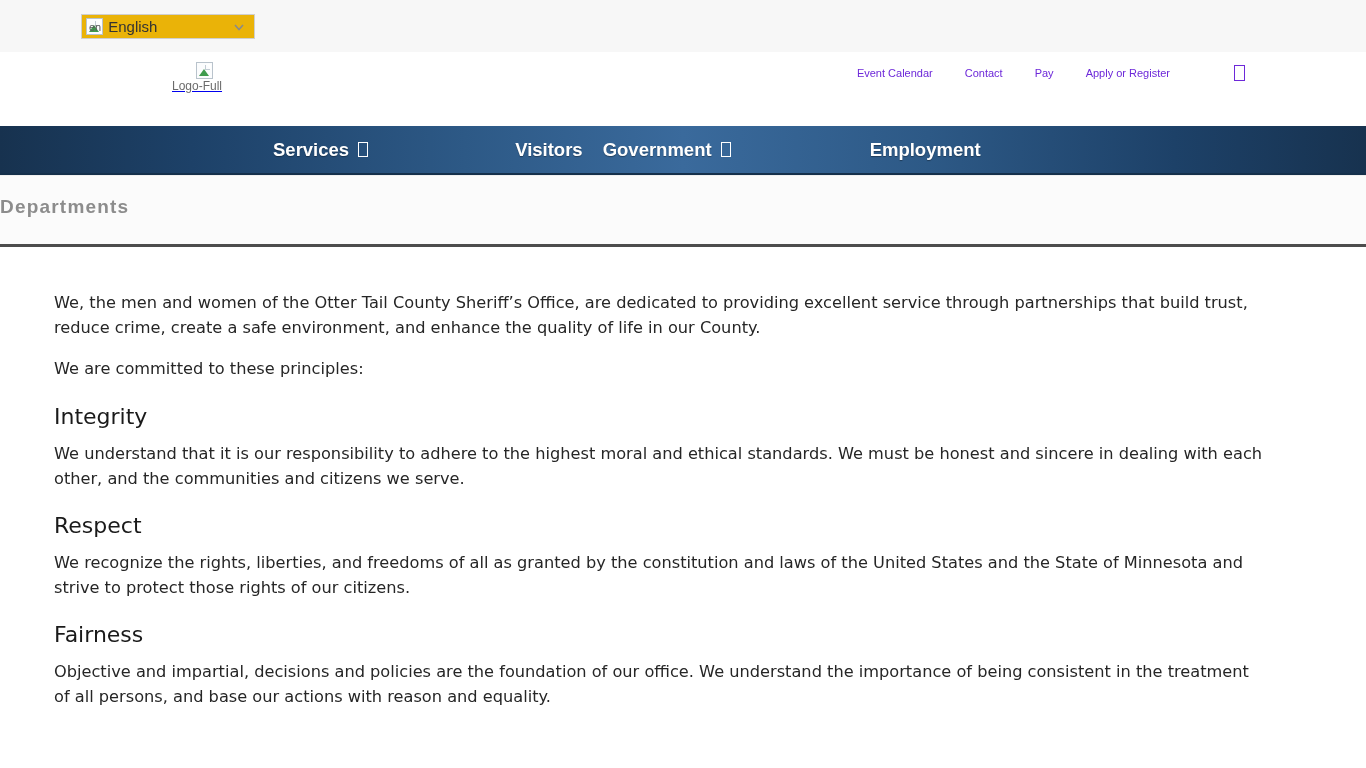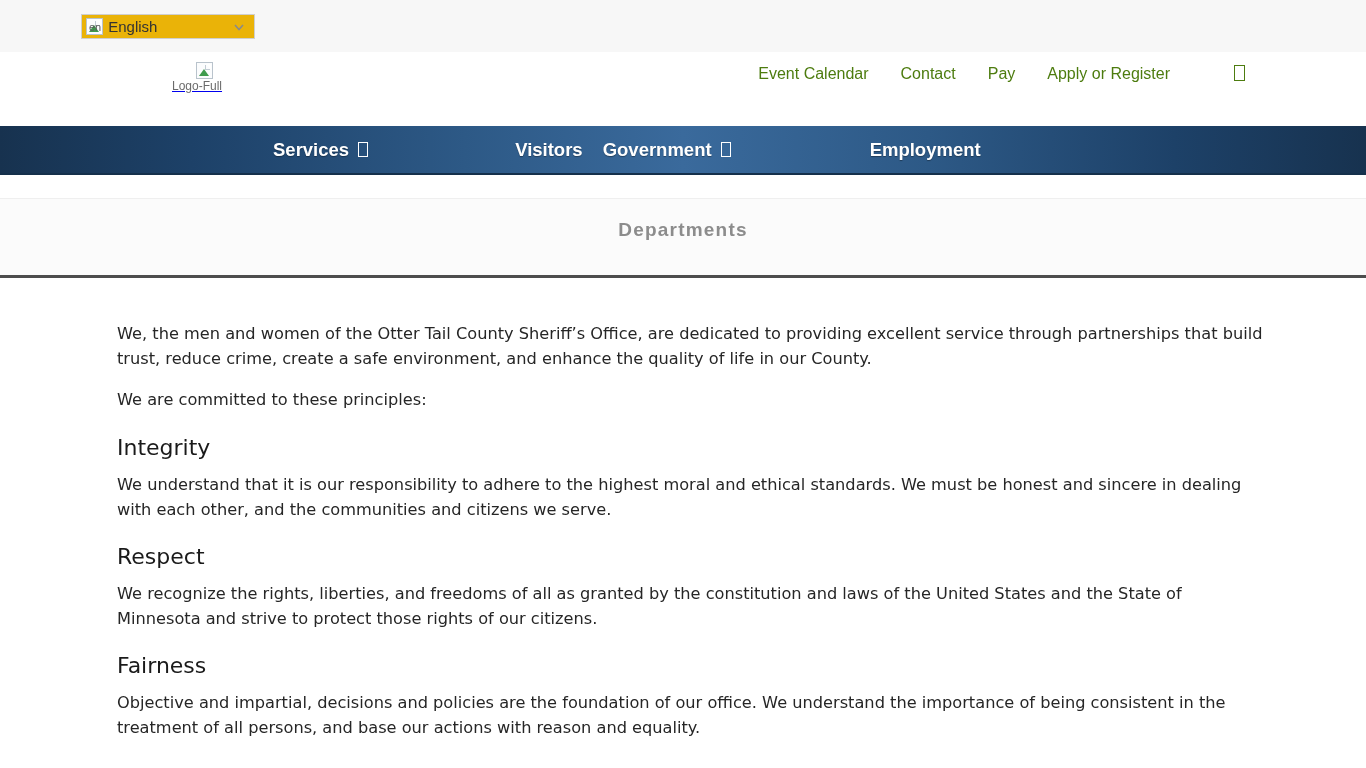--- a/index.html
+++ b/index.html
@@ -116,23 +116,23 @@
   }
   .utilnav {
     position: absolute;
     right: 105px;
     top: 13px;
     display: flex;
     align-items: center;
     gap: 0;
   }
   .utilnav a {
-    color: #4d7c0f;
+    color: #6d28d9;
     text-decoration: none;
-    font-size: 16px;
+    font-size: 11px;
     padding: 0 16px;
     font-family: "Liberation Sans", sans-serif;
     white-space: nowrap;
   }
   .util-search {
     margin-left: 32px;
     color: #4a6a80;
     font-size: 17px;
     display: inline-block;
   }
@@ -177,24 +177,22 @@
   .nav-services   { margin-left: 273px; }
   .nav-visitors   { margin-left: 127px; }
   .nav-government { }
   .nav-employment { margin-left: 119px; }
   .nav-item .tofu { width: 10px; height: 15px; border-width: 1.5px; }
 
   
   .titleband {
     background: #fbfbfb;
     border-top: 1px solid #efefef;
-    text-align: center;
     padding-top: 20px;
-    padding-bottom: 20px;
-    margin-top: 23px;
+    padding-bottom: 12px;
   }
   .eyebrow {
     font-size: 19px;
     font-weight: bold;
     color: #8c8c8c;
     letter-spacing: 1.2px;
     font-family: "Liberation Sans", sans-serif;
     margin: 0 0 14px 0;
   }
   .page-title {
@@ -206,21 +204,21 @@
     margin: 0;
   }
   .title-rule {
     height: 3px;
     background: #4d4d4d;
     width: 100%;
   }
 
   
   .content {
-    padding: 44px 103px 0 117px;
+    padding: 44px 103px 0 54px;
     border-radius: 12px;
   }
   .content p {
     margin: 0 0 17px 0;
     font-size: 16.2px;
     line-height: 1.52;
     color: #262626;
     font-family: "DejaVu Sans", sans-serif;
   }
   .content h2 {

